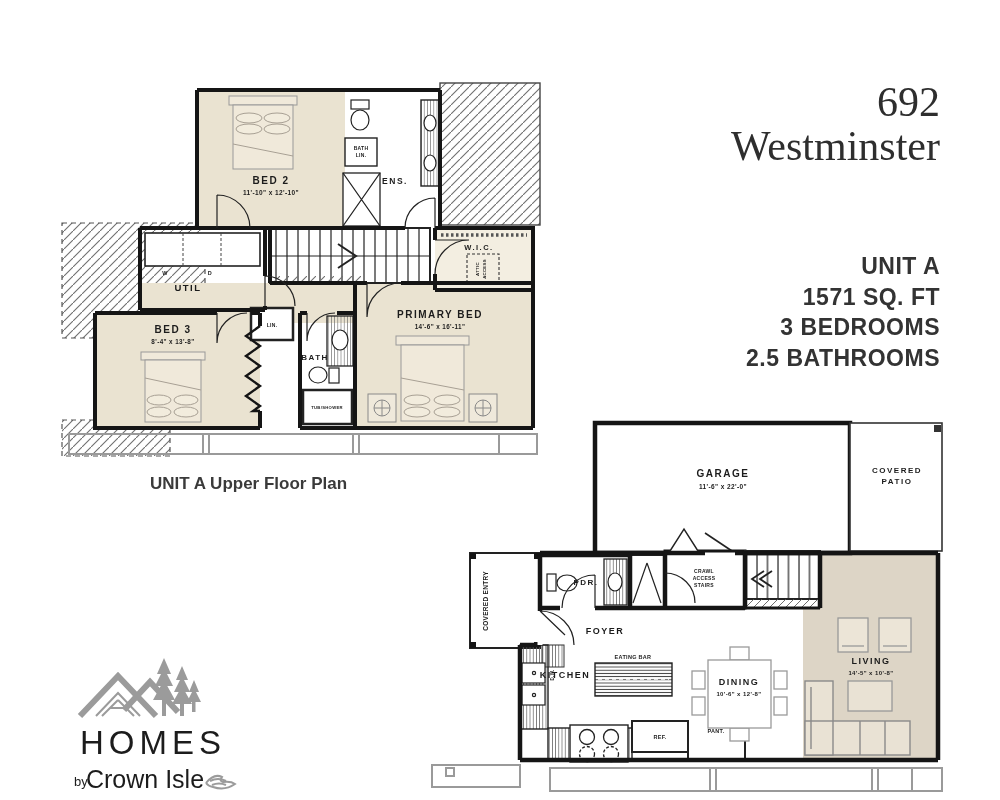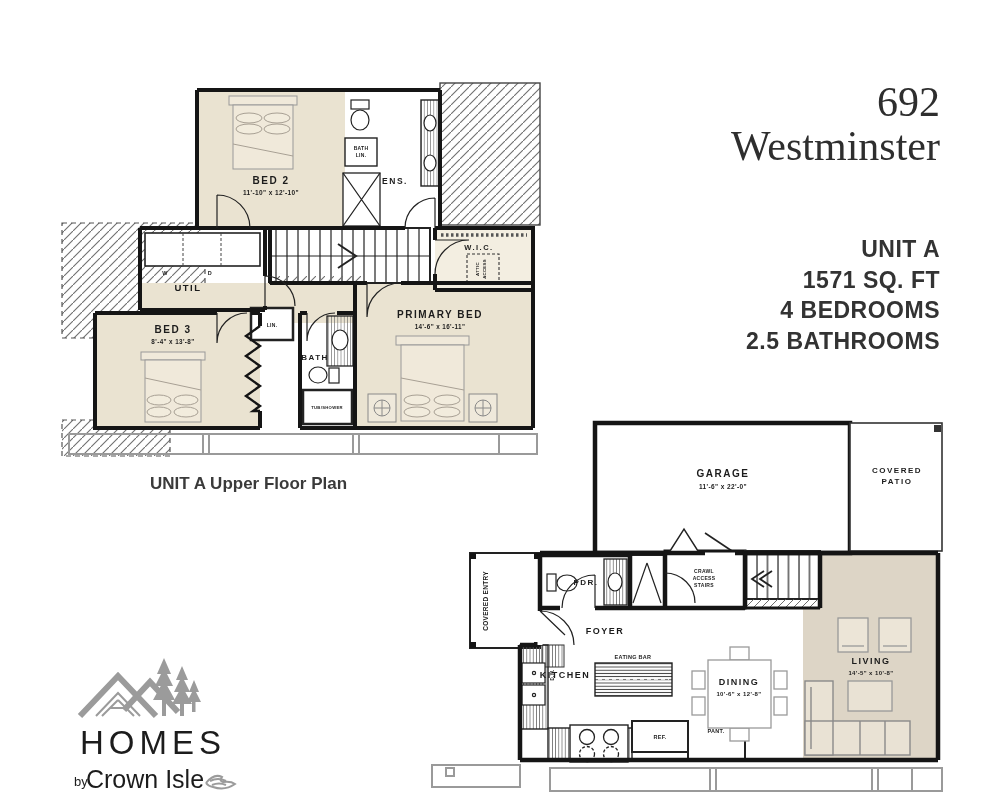--- a/index.html
+++ b/index.html
@@ -2,21 +2,21 @@
 <html><head>
 <meta charset="utf-8">
 <style>
   html,body{margin:0;padding:0;background:#fff;}
   #page{position:relative;width:1000px;height:800px;background:#ffffff;overflow:hidden;
         font-family:"Liberation Sans",sans-serif;margin-top:28px;}
   .abs{position:absolute;}
   
   #address{left:520px;top:52px;width:420px;text-align:right;color:#2e2e2e;
            font-family:"Liberation Serif",serif;font-size:42px;line-height:1.05;font-weight:400;}
-  #specs{left:560px;top:206px;width:380px;text-align:right;color:#333;
+  #specs{left:560px;top:223px;width:380px;text-align:right;color:#333;
          font-weight:bold;font-size:23px;line-height:1.33;letter-spacing:.5px;}
   
   .caption{text-align:left;color:#3a3a3a;font-weight:bold;font-size:17px;line-height:1.15;}
   #cap-upper{left:150px;top:446px;width:320px;}
   #cap-main{left:260px;top:652px;width:270px;}
   
   svg text{font-family:"Liberation Sans",sans-serif;fill:#1c1c1c;}
   .room{font-weight:bold;letter-spacing:1.5px;}
   .dim{font-weight:bold;letter-spacing:.4px;}
   .tiny{font-weight:bold;letter-spacing:.3px;}
@@ -28,21 +28,21 @@
 
 <div id="page">
 
   <div class="abs" id="address">
     <div>692</div>
     <div>Westminster</div>
   </div>
   <div class="abs" id="specs">
     <div>UNIT A</div>
     <div>1571 SQ. FT</div>
-    <div>4 BEDROOMS</div>
+    <div>3 BEDROOMS</div>
     <div>2.5 BATHROOMS</div>
   </div>
 
   <svg class="abs" style="left:55px;top:50px" width="495" height="395" viewBox="0 0 495 395">
     <defs>
       <pattern id="hatchU" patternUnits="userSpaceOnUse" width="9" height="9">
         <path d="M0,9 L9,0" stroke="#6e6e6e" stroke-width="1.1"></path>
       </pattern>
       <pattern id="vlinesU" patternUnits="userSpaceOnUse" width="3.2" height="6">
         <path d="M1.2,0 V6" stroke="#6a6a6a" stroke-width="0.7"></path>

